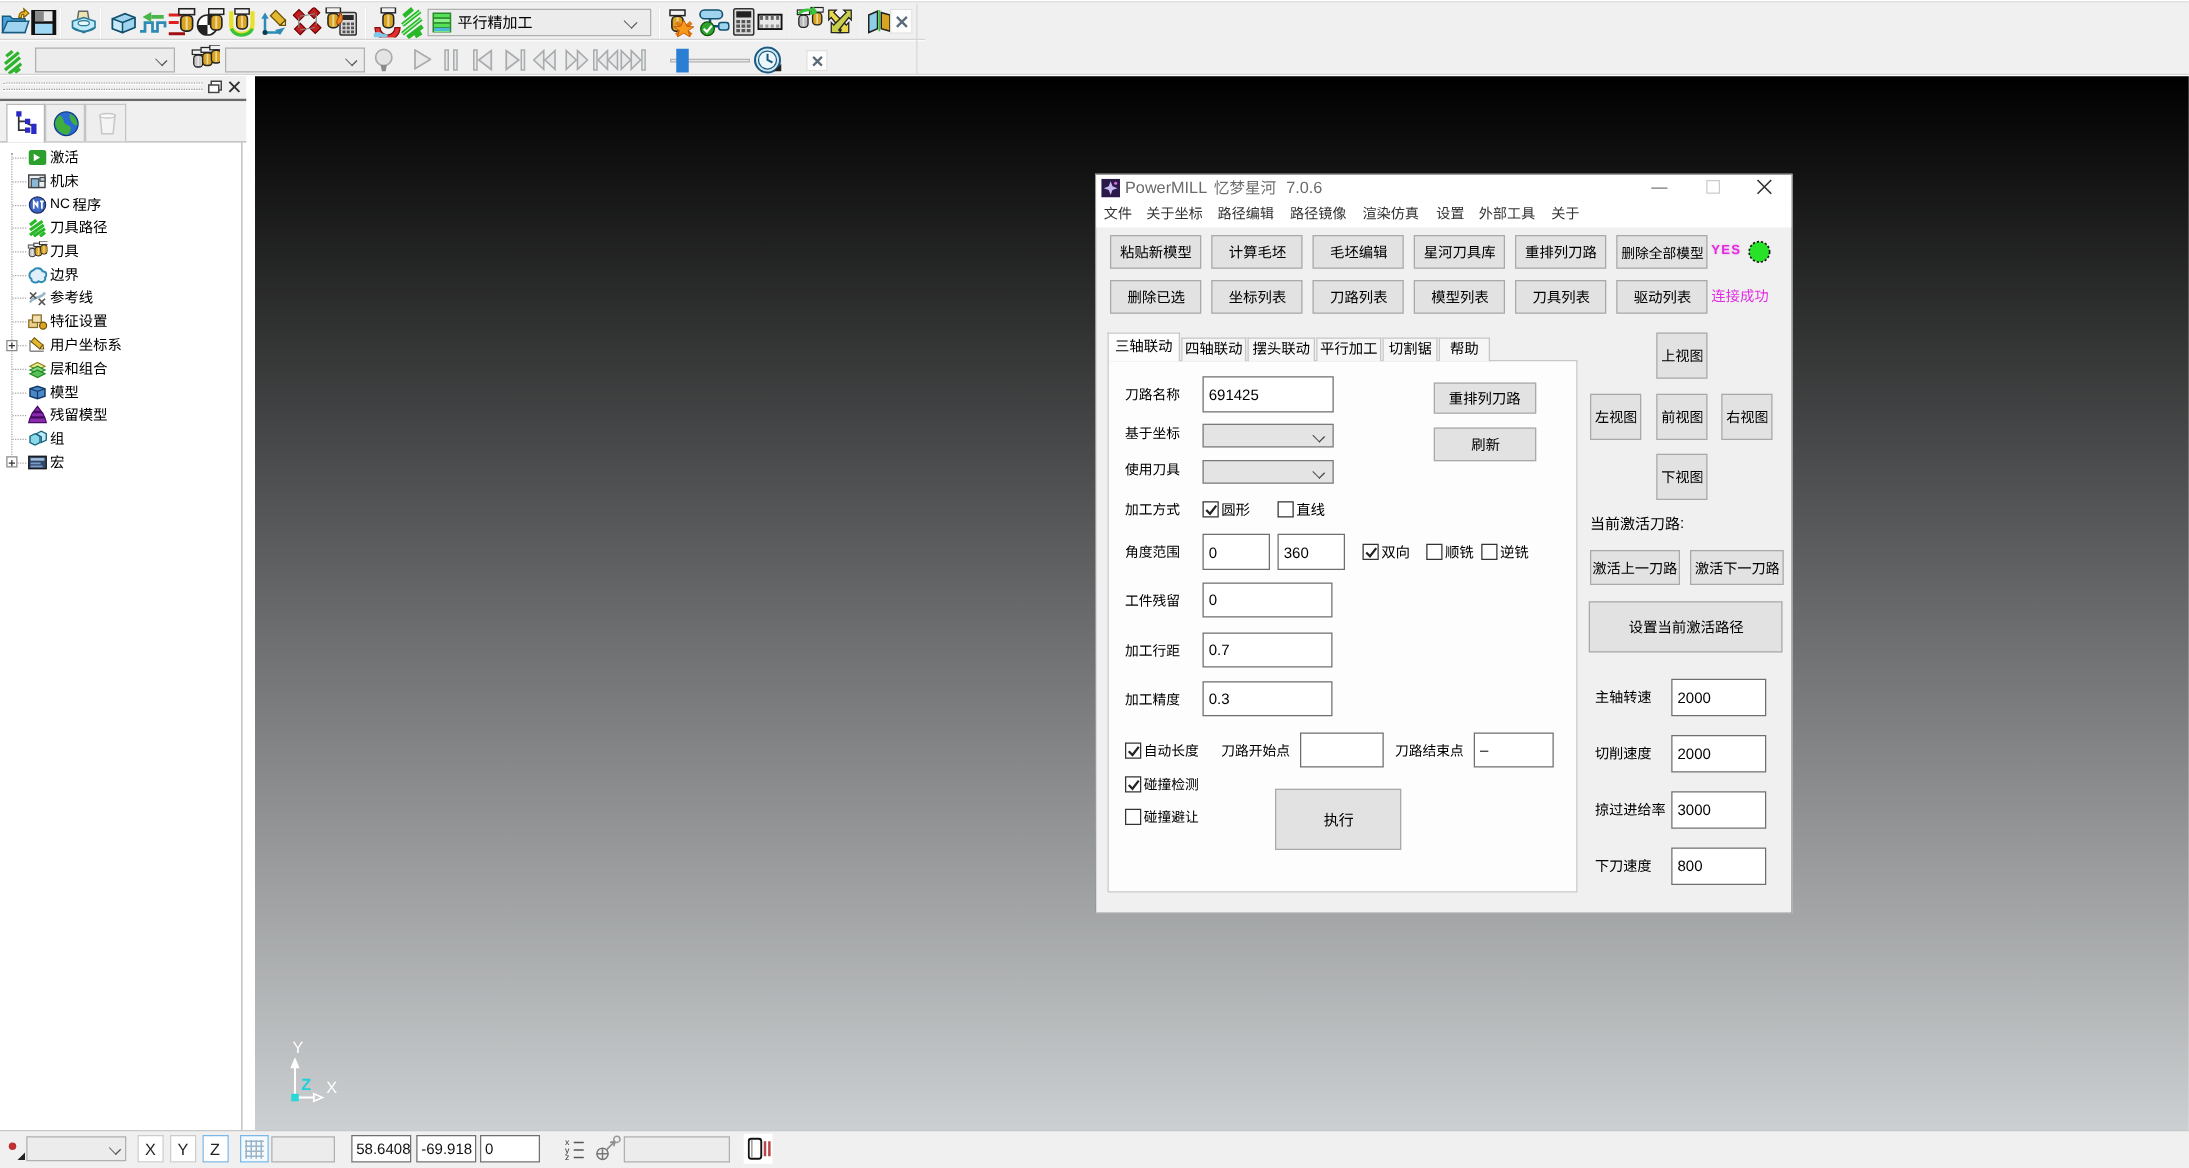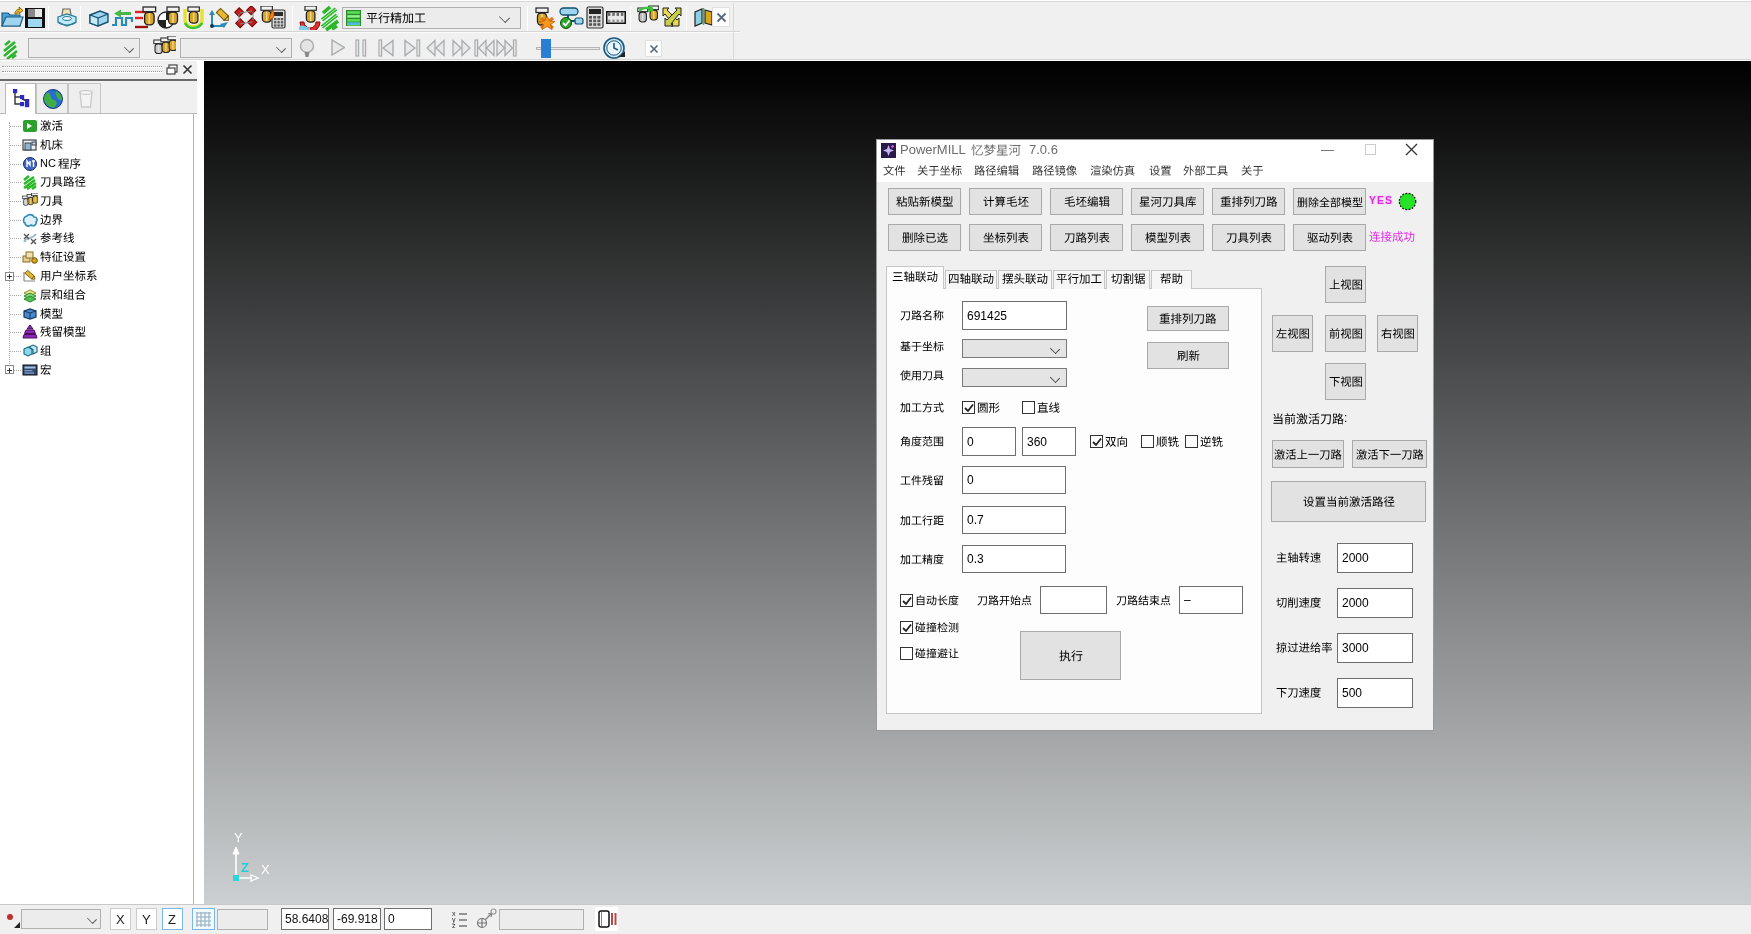--- a/index.html
+++ b/index.html
@@ -1105,21 +1105,21 @@
   </div>
 <div class="inp" style="left:1337px;top:633px;width:76px;height:30px;font-size:12px">3000</div>
 <div class="p" style="left:1276px;top:687px;">
     <svg class="z" width="45.2" height="11.9" viewBox="0 -860 4000 1050" fill="#000">
       <use href="#g4e0b"></use>
       <use href="#g5200" x="1000"></use>
       <use href="#g901f" x="2000"></use>
       <use href="#g5ea6" x="3000"></use>
     </svg>
   </div>
-<div class="inp" style="left:1337px;top:678px;width:76px;height:30px;font-size:12px">500</div>
+<div class="inp" style="left:1337px;top:678px;width:76px;height:30px;font-size:12px">800</div>
 <div class="abs" style="left:0;top:904px;width:1751px;height:30px;background:#f0f0f0;border-top:1px solid #c8c8c8"></div>
 <svg class="p" style="left:2px;top:908px" width="20" height="22" viewBox="0 0 20 22">
     <circle cx="8" cy="9" r="3" fill="#c03030"></circle>
     <path d="M12 20 L18 20 L18 14 Z" fill="#222"></path>
   </svg>
 <div class="abs" style="left:21px;top:909px;width:80px;height:20px;background:#ececec;border:1px solid #b0b0b0"></div>
 <div class="p" style="left:88px;top:915px;width:8px;height:8px;border-right:1.5px solid #555;border-bottom:1.5px solid #555;transform:rotate(45deg) scale(1,.75)"></div>
 <div class="abs" style="left:110px;top:908px;width:21px;height:22px;background:#fff;border:1px solid #ccc"></div>
 <div class="p" style="left:116px;top:913px;font-size:13px;color:#222">X</div>
 <div class="abs" style="left:136px;top:908px;width:21px;height:22px;background:#fff;border:1px solid #ccc"></div>

